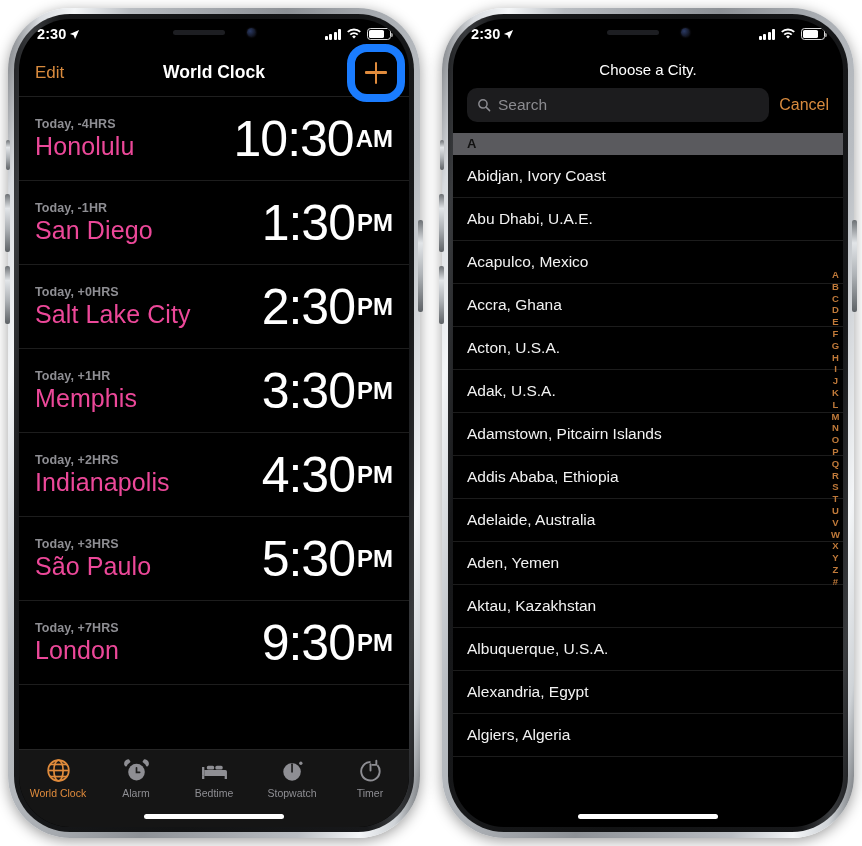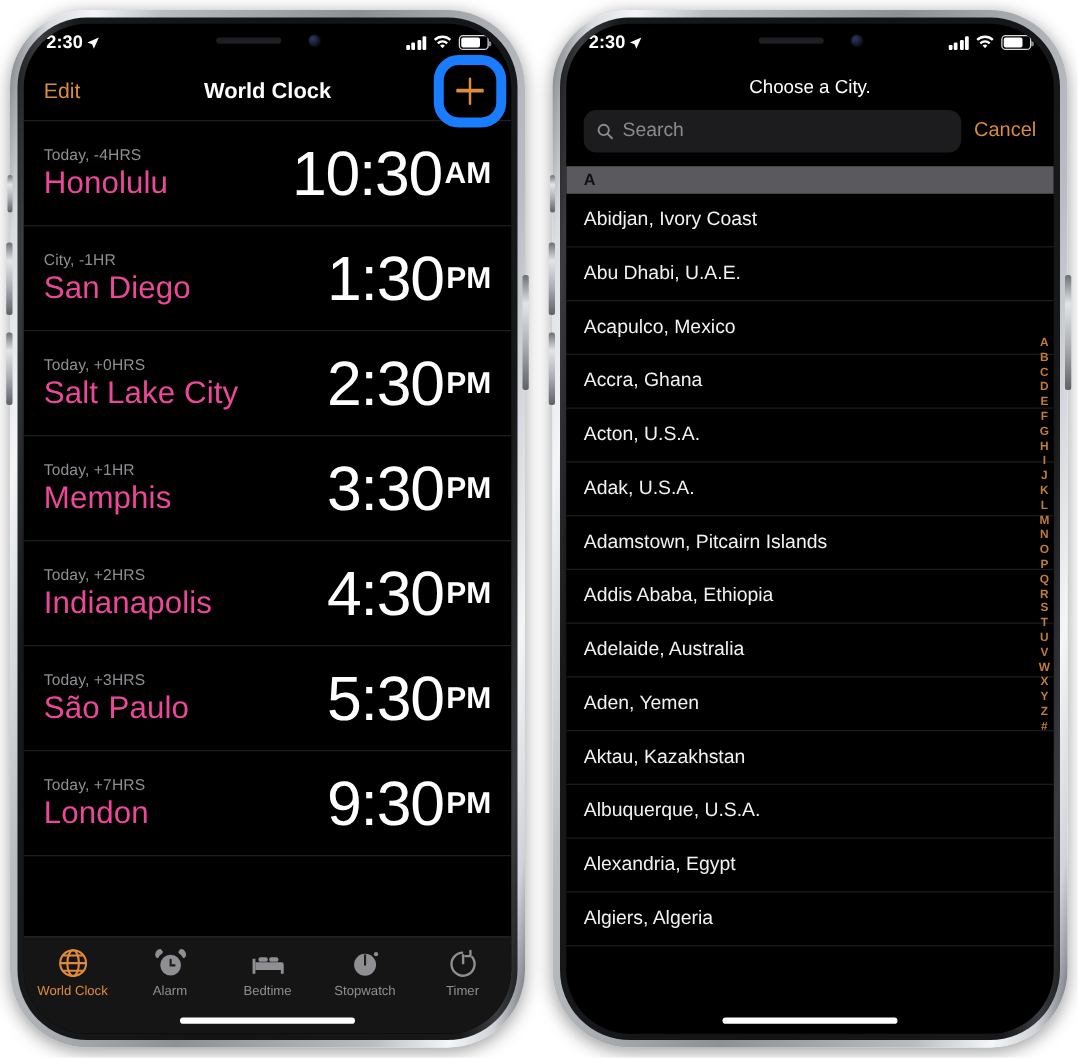--- a/index.html
+++ b/index.html
@@ -144,21 +144,21 @@
   
   .clock-list { position: relative; }
   .clock-row {
     height: 84px;
     display: flex; align-items: center;
     padding: 0 16px 0 16px;
     border-bottom: 1px solid #1d1d1d;
   }
   .clock-left { flex: 1; min-width: 0; }
   .clock-off {
-    color: #8e8e93; font-size: 12.5px; margin-bottom: 1px; letter-spacing: .1px;
+    color: #8e8e93; font-size: 12.5px; margin-bottom: 1px; letter-spacing: .1px; font-weight: bold;
   }
   .clock-city {
     color: #ec4899; font-size: 25px; font-weight: 300; letter-spacing: .1px;
     white-space: nowrap;
   }
   .clock-time {
     display: flex; align-items: center; color: #fff;
     font-weight: 200;
   }
   .clock-hm { font-size: 50px; letter-spacing: -1px; line-height: 1; }
@@ -292,21 +292,21 @@
               <div class="clock-off">Today, -4HRS</div>
               <div class="clock-city">Honolulu</div>
             </div>
             <div class="clock-time">
               <span class="clock-hm">10:30</span>
               <span class="clock-ampm">AM</span>
             </div>
           </div>
           <div class="clock-row">
             <div class="clock-left">
-              <div class="clock-off">City, -1HR</div>
+              <div class="clock-off">Today, -1HR</div>
               <div class="clock-city">San Diego</div>
             </div>
             <div class="clock-time">
               <span class="clock-hm">1:30</span>
               <span class="clock-ampm">PM</span>
             </div>
           </div>
           <div class="clock-row">
             <div class="clock-left">
               <div class="clock-off">Today, +0HRS</div>

